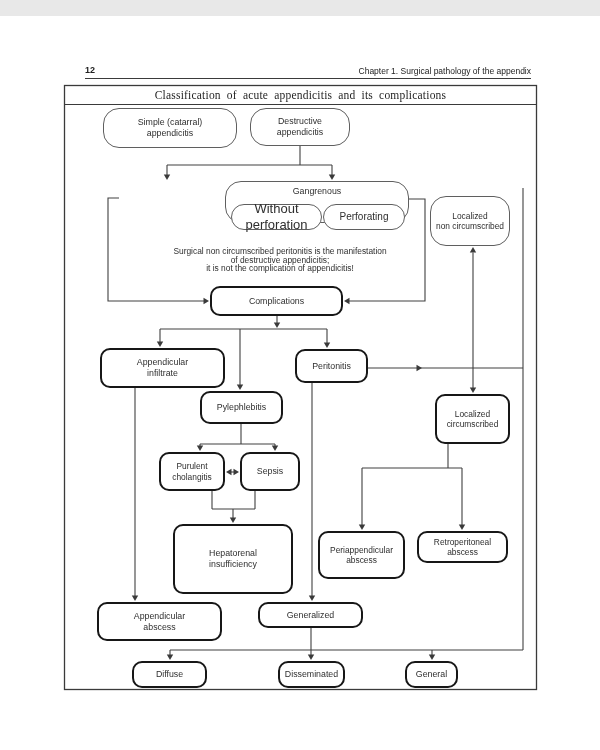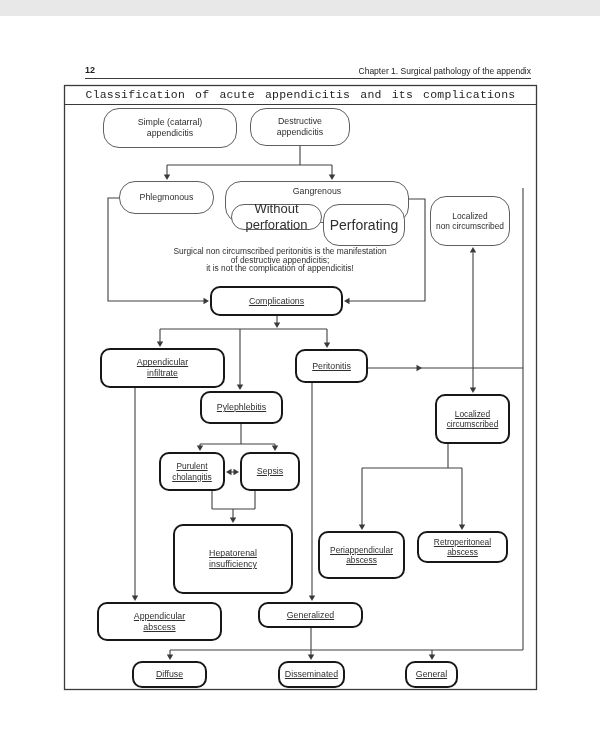--- a/index.html
+++ b/index.html
@@ -7,32 +7,32 @@
     position:relative;width:600px;height:750px;background:#ffffff;
     font-family:"Liberation Sans",sans-serif;color:#2e2e2e;overflow:hidden;
     margin:16px auto;
   }
   .pageno{position:absolute;left:85px;top:49px;font-size:9px;font-weight:700;color:#222;}
   .chapter{position:absolute;right:69px;top:50px;font-size:8.5px;font-weight:400;color:#222;}
   .hrule{position:absolute;left:85px;top:62px;width:446px;height:0;border-top:1.6px solid #3a3a3a;}
   .title{
     position:absolute;left:64px;top:69px;width:473px;height:19px;
     display:flex;align-items:center;justify-content:center;
-    font-family:Liberation Mono, monospace;font-size:11.5px;color:#1f1f1f;
+    font-family:Liberation Serif, serif;font-size:11.5px;color:#1f1f1f;
     word-spacing:3px;letter-spacing:.2px;
   }
   svg.lines{position:absolute;left:0;top:0;z-index:1;}
   .node{
     position:absolute;z-index:2;background:#fff;
     display:flex;align-items:center;justify-content:center;
     text-align:center;white-space:pre-line;line-height:1.2;
     font-size:8.8px;color:#2e2e2e;box-sizing:border-box;
   }
   .thin{border:1.1px solid #5f5f5f;border-radius:16px;}
-  .thick{border:2.6px solid #171717;border-radius:10px;text-decoration:underline;}
+  .thick{border:2.6px solid #171717;border-radius:10px;}
   .top-label{align-items:flex-start;padding-top:4px;}
   .note{
     position:absolute;left:130px;top:231px;width:300px;z-index:2;
     text-align:center;font-size:8.4px;line-height:1.04;color:#2e2e2e;
   }
   .note span{display:block;}
 </style>
 </head>
 <body>
 
@@ -116,24 +116,23 @@
       <polygon points="166.8,638.5 173.2,638.5 170,644"></polygon>
       <polygon points="307.8,638.5 314.2,638.5 311,644"></polygon>
       <polygon points="428.8,638.5 435.2,638.5 432,644"></polygon>
     </g>
   </svg>
 
   <div class="node thin" style="left:103px;top:92px;width:134px;height:40px">Simple (catarral)
 appendicitis</div>
   <div class="node thin" style="left:250px;top:92px;width:100px;height:38px">Destructive
 appendicitis</div>
-  <div class="node thin" style="left:119px;top:165px;width:95px;height:33px">Phlegmonous</div>
   <div class="node thin top-label" style="left:225px;top:165px;width:184px;height:42px">Gangrenous</div>
   <div class="node thin" style="left:231px;top:188px;width:91px;height:26px;font-size:13px">Without perforation</div>
-  <div class="node thin" style="left:323px;top:188px;width:82px;height:42px;font-size:14px">Perforating</div>
+  <div class="node thin" style="left:323px;top:188px;width:82px;height:26px;font-size:10px">Perforating</div>
   <div class="node thin" style="left:430px;top:180px;width:80px;height:50px;font-size:8.4px">Localized
 non circumscribed</div>
 
   <div class="note">
     <span>Surgical non circumscribed peritonitis is the manifestation</span>
     <span>of destructive appendicitis;</span>
     <span>it is not the complication of appendicitis!</span>
   </div>
 
   <div class="node thick" style="left:210px;top:270px;width:133px;height:30px">Complications</div>

